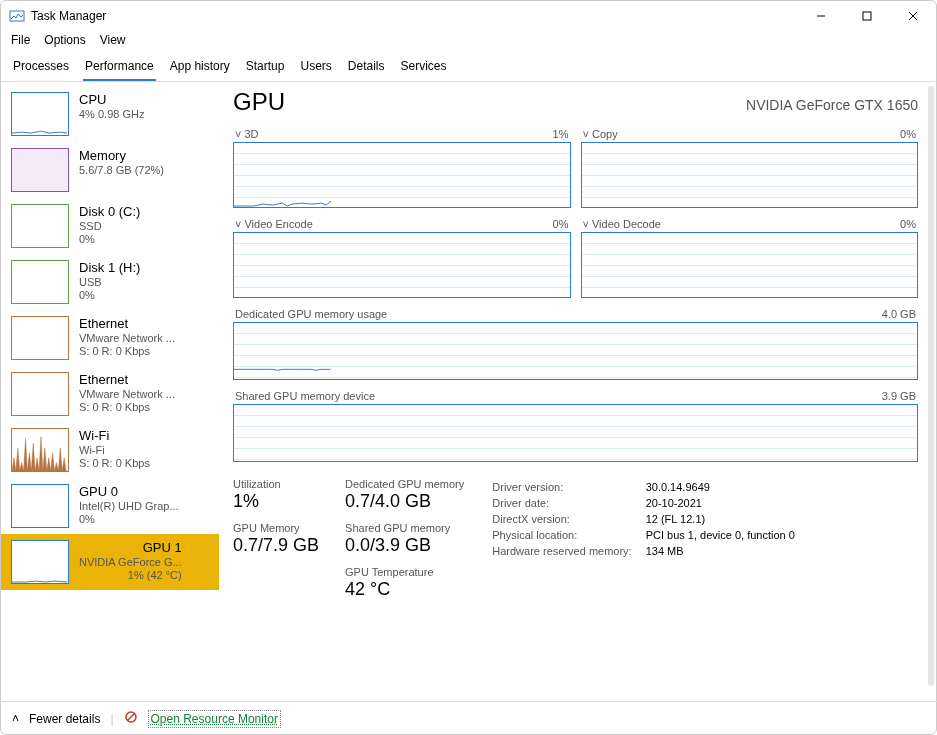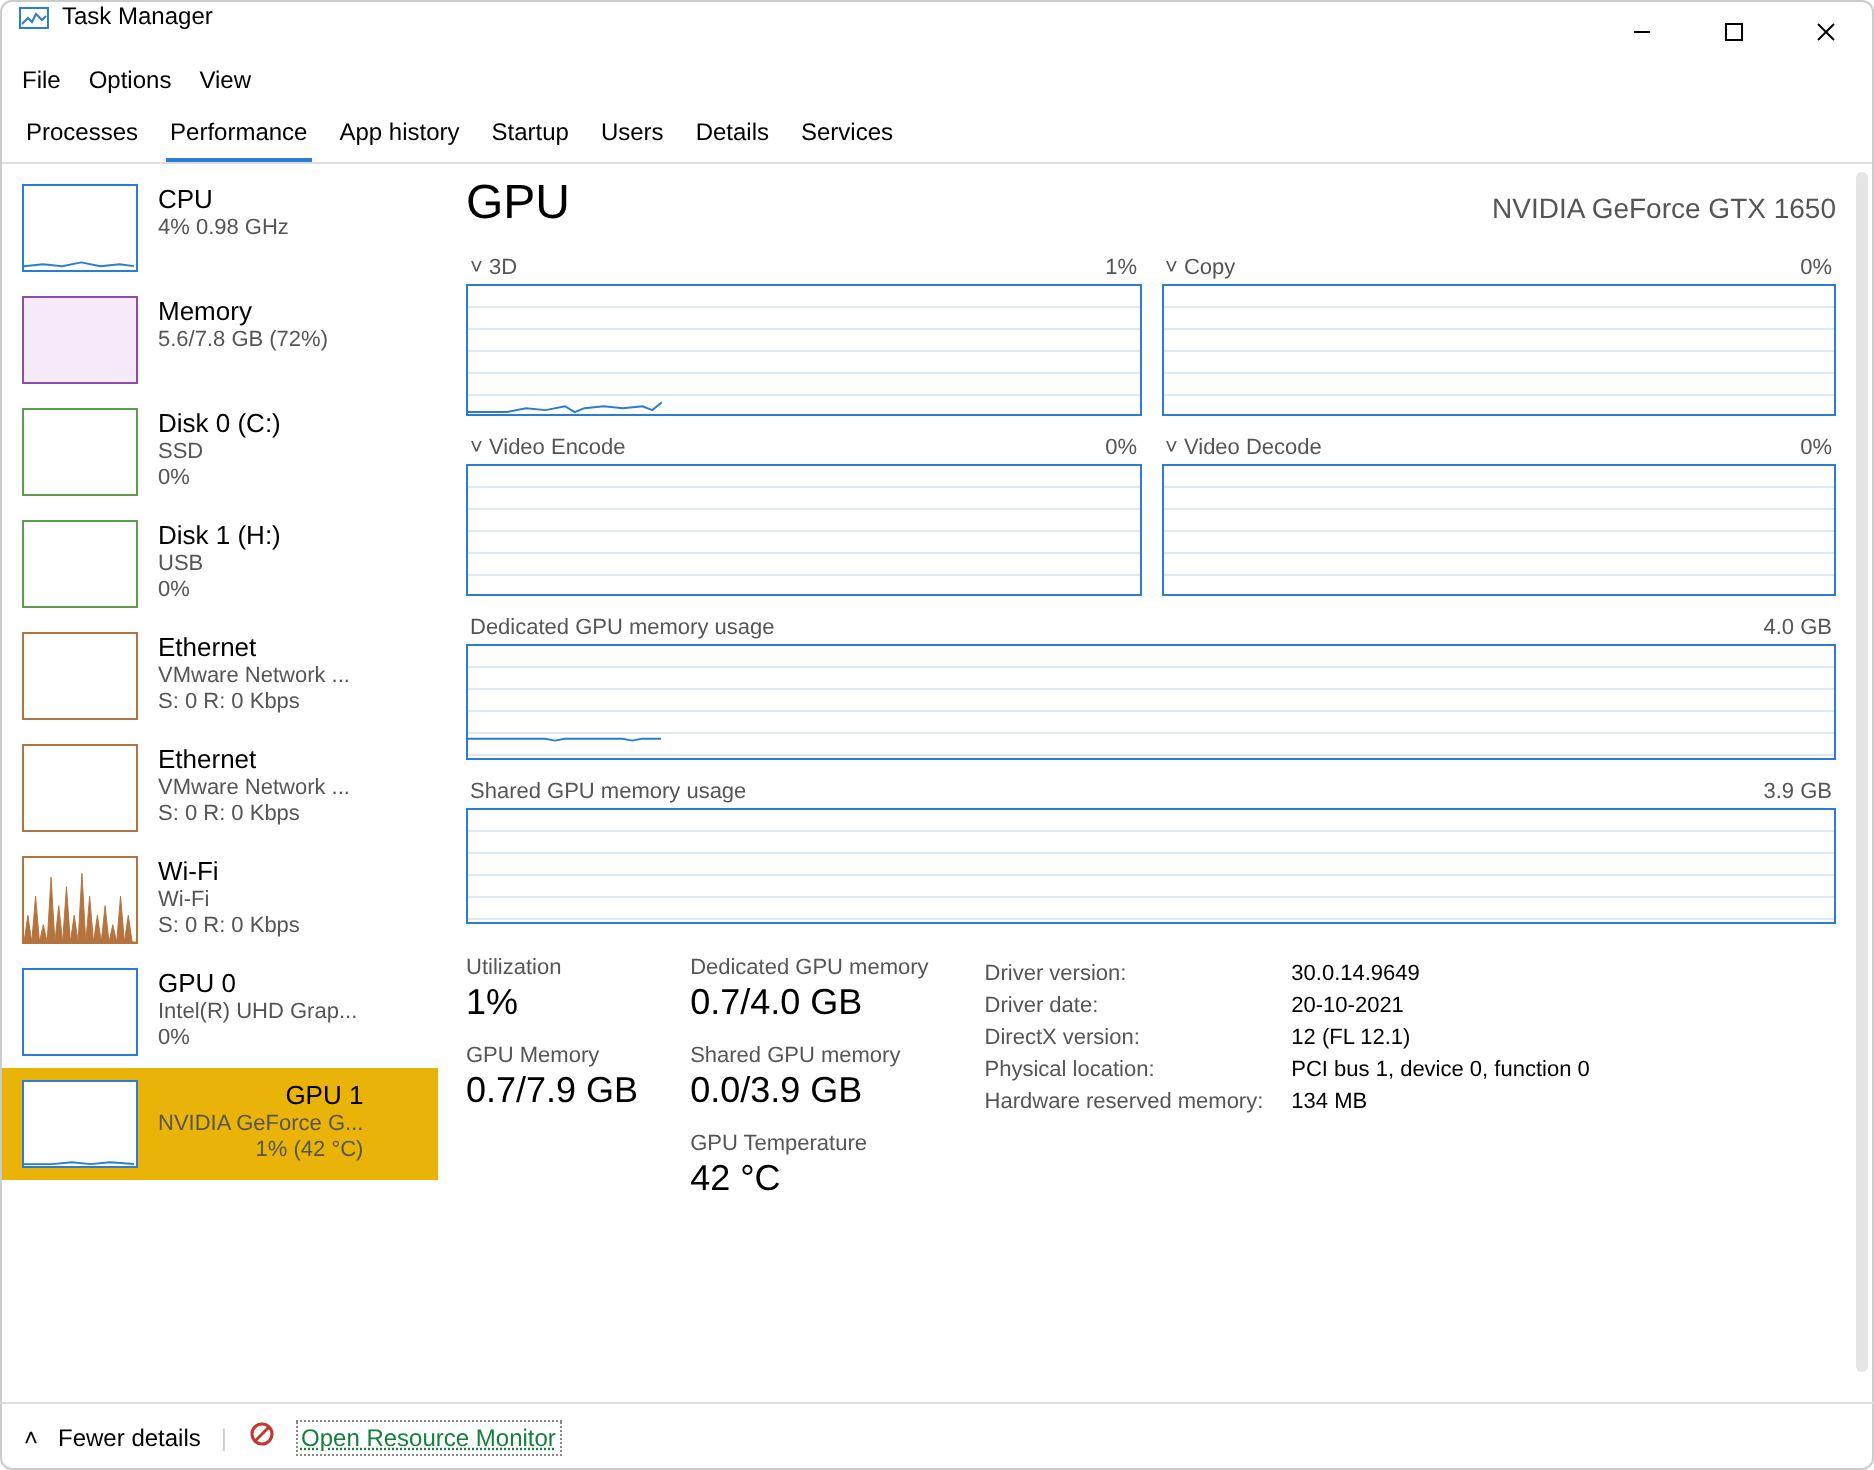--- a/index.html
+++ b/index.html
@@ -10,21 +10,21 @@
   background: #fff;
   color: #000;
   width: 937px;
   height: 735px;
   overflow: hidden;
   border: 1px solid #ccc;
   border-radius: 6px;
 }
 .titlebar {
   display: flex;
-  align-items: flex-start;
+  align-items: center;
   height: 30px;
   padding: 0 0 0 8px;
   border-bottom: none;
 }
 .titlebar-icon {
   width: 16px; height: 16px;
   margin-right: 6px;
 }
 .titlebar-title { flex: 0 0 auto; font-size: 12px; }
 .titlebar-spacer { flex: 1; }
@@ -339,21 +339,21 @@
           <span>4.0 GB</span>
         </div>
       <div class="graph-box tall">
           <svg class="sparkline" viewBox="0 0 100 58" preserveAspectRatio="none">
             <polyline points="0,48 30,48 40,48 45,49 50,48 70,48 80,48 85,49 90,48 100,48" fill="none" stroke="#2b7cd3" stroke-width="1"></polyline>
           </svg>
         </div>
     </div>
     <div class="graph-full">
       <div class="graph-head">
-          <span>Shared GPU memory usage</span>
+          <span>Shared GPU memory device</span>
           <span>3.9 GB</span>
         </div>
       <div class="graph-box tall"></div>
     </div>
 
     <div class="stats">
       <div class="stats-col">
         <div>
           <div class="stat-label">Utilization</div>
           <div class="stat-val">1%</div>

